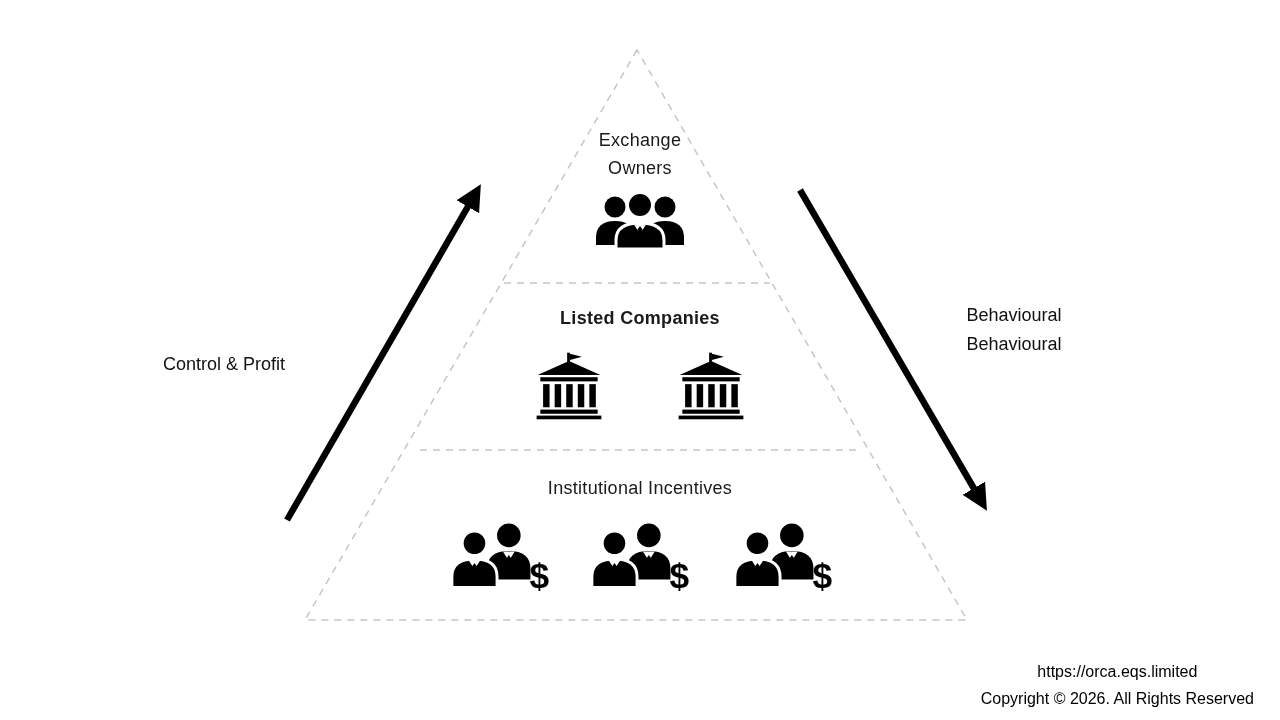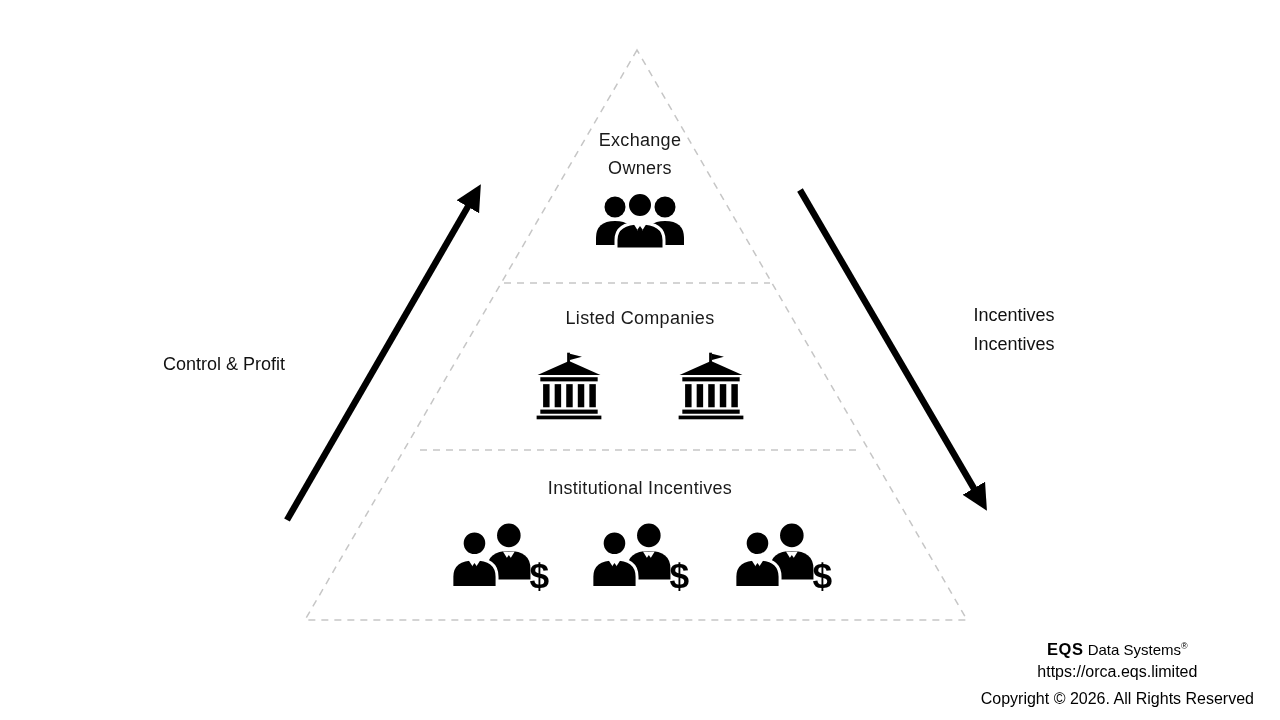--- a/index.html
+++ b/index.html
@@ -30,39 +30,39 @@
       </marker>
     </defs>
     <path d="M637 50 L305 620 L967 620 Z" fill="none" stroke="#c6c6c6" stroke-width="1.5" stroke-dasharray="7 6"></path>
     <line x1="504" y1="283" x2="770" y2="283" stroke="#c6c6c6" stroke-width="1.5" stroke-dasharray="7 6"></line>
     <line x1="420" y1="450" x2="856" y2="450" stroke="#c6c6c6" stroke-width="1.5" stroke-dasharray="7 6"></line>
     <line x1="287" y1="520" x2="470" y2="203" stroke="#000" stroke-width="6.5" marker-end="url(#arrowhead)"></line>
     <line x1="800" y1="190" x2="976" y2="492" stroke="#000" stroke-width="6.5" marker-end="url(#arrowhead)"></line>
   </svg>
 
   <div class="side-label" style="left:163px;top:318px;margin-top:36px;">Control &amp; Profit</div>
-  <div class="side-label" style="left:946px;top:301px;width:136px;text-align:center;line-height:1.62;">Incentives Incentives</div>
+  <div class="side-label" style="left:946px;top:301px;width:136px;text-align:center;line-height:1.62;">Behavioural Behavioural</div>
 
   <div class="tier-label" style="left:590px;top:127px;width:100px;">Exchange Owners</div>
   <div class="icon" style="left:588px;top:189px;width:104px;height:66px;">
     <svg viewBox="0 0 104 66">
       <g fill="#000">
         <circle cx="27" cy="18" r="10.5"></circle>
         <path d="M8 56 L8 49 Q8 32 27 32 Q46 32 46 49 L46 56 Z"></path>
         <circle cx="77" cy="18" r="10.5"></circle>
         <path d="M58 56 L58 49 Q58 32 77 32 Q96 32 96 49 L96 56 Z"></path>
         <circle cx="52" cy="16" r="12.5" stroke="#fff" stroke-width="3"></circle>
         <path d="M28 60 L28 51 Q28 34 52 34 Q76 34 76 51 L76 60 Z" stroke="#fff" stroke-width="3"></path>
         <path d="M45 34 L52 45 L59 34 Z" fill="#fff"></path>
         <path d="M52 37 L49.5 40.5 L52 52 L54.5 40.5 Z" fill="#000"></path>
       </g>
     </svg>
   </div>
 
-  <div class="tier-label" style="left:540px;top:305px;width:200px;">Listed Companies</div>
+  <div class="tier-label" style="left:540px;top:305px;width:200px;font-weight:bold;">Listed Companies</div>
   <div class="icon" style="left:532px;top:350px;width:74px;height:72px;">
     <svg viewBox="0 0 80 72">
       <g fill="#000">
         <rect x="38" y="0" width="3" height="12"></rect>
         <path d="M41 1 L54 4.5 L41 8 Z"></path>
         <path d="M40 9 L6 24 L74 24 Z"></path>
         <rect x="9" y="26.5" width="62" height="4.5"></rect>
         <rect x="12" y="34" width="7" height="25"></rect>
         <rect x="24.5" y="34" width="7" height="25"></rect>
         <rect x="37" y="34" width="7" height="25"></rect>
@@ -133,21 +133,17 @@
         <circle cx="29" cy="23" r="12.5" stroke="#fff" stroke-width="3"></circle>
         <path d="M6 68 L6 57 Q6 39 29 39 Q52 39 52 57 L52 68 Z" stroke="#fff" stroke-width="3"></path>
         <path d="M22.5 39.5 L29 49.5 L35.5 39.5 Z" fill="#fff"></path>
         <path d="M29 43 L26.7 46.4 L29 57.5 L31.3 46.4 Z"></path>
         <text x="85" y="69" font-size="36" font-weight="bold" font-family="'Liberation Sans',sans-serif">$</text>
       </g>
     </svg>
   </div>
 
   <div class="footer">
-    <div class="brand-line">
-      <span class="brand-logo">EQS</span>
-      <span class="brand-name">Data Systems</span><span class="reg">®</span>
-    </div>
     <div class="footer-url">https://orca.eqs.limited</div>
     <div class="footer-copyright">Copyright © 2026. All Rights Reserved</div>
   </div>
 
 </div>
 
 </body></html>

